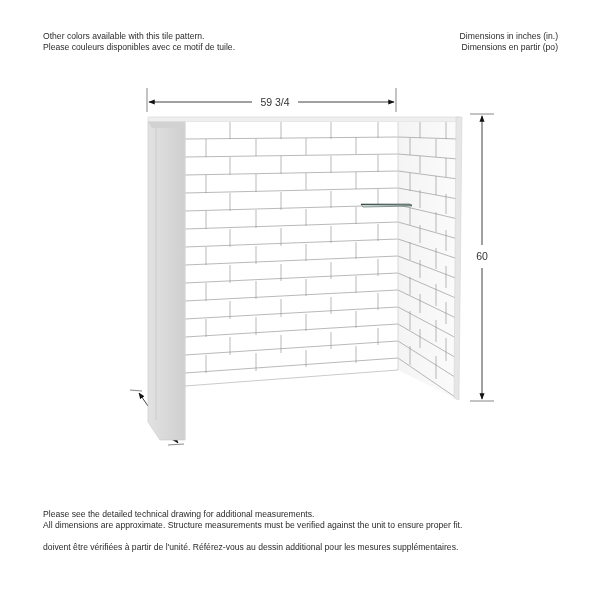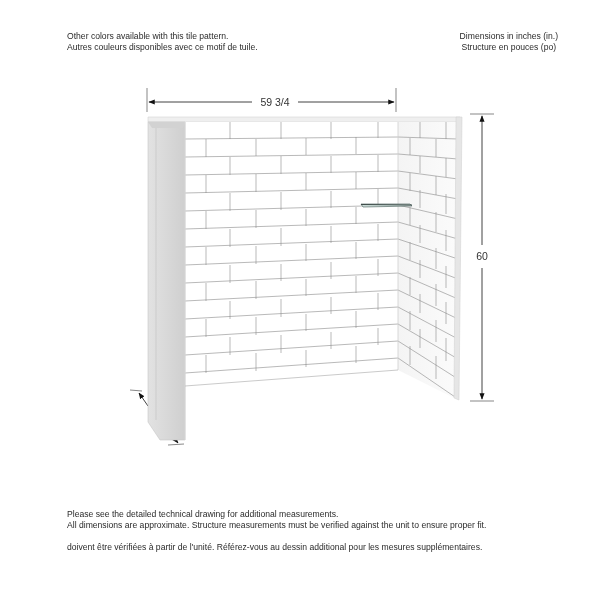--- a/index.html
+++ b/index.html
@@ -1,37 +1,37 @@
 <!DOCTYPE html>
 <html><head>
 <meta charset="utf-8">
 <style>
   html, body { margin: 0; padding: 0; background: #ffffff; }
   body { width: 600px; height: 600px; position: relative; overflow: hidden;
          font-family: "Liberation Sans", sans-serif; color: #222; }
   .note { position: absolute; font-size: 8.6px; line-height: 11px; color: #2a2a2a; }
   .note-tl { left: 43px; top: 31px; }
-  .note-tr { right: 42px; top: 31px; text-align: center; }
+  .note-tr { right: 42px; top: 31px; text-align: right; }
   .note-bottom-en { left: 43px; top: 509px; }
   .note-bottom-fr { left: 43px; top: 542px; }
-  .note div { white-space: nowrap; margin-left: 24px; }
+  .note div { white-space: nowrap; }
   svg.drawing { position: absolute; left: 0; top: 0; }
   .dim-label { font-family: "Liberation Sans", sans-serif; font-size: 10.5px; fill: #333; }
 </style>
 </head>
 <body>
 
 <div class="note note-tl">
   <div>Other colors available with this tile pattern.</div>
-  <div>Autres couleurs disponibles avec ce motif de tuile.</div>
+  <div>Please couleurs disponibles avec ce motif de tuile.</div>
 </div>
 
 <div class="note note-tr">
   <div>Dimensions in inches (in.)</div>
-  <div>Structure en pouces (po)</div>
+  <div>Dimensions en partir (po)</div>
 </div>
 
 <svg class="drawing" width="600" height="600" viewBox="0 0 600 600">
   <defs>
     <marker id="arr" viewBox="0 0 10 10" refX="9" refY="5" markerWidth="8" markerHeight="8" orient="auto-start-reverse">
       <path d="M0,1 L10,5 L0,9 z" fill="#111"></path>
     </marker>
     <linearGradient id="sideGrad" x1="0" x2="1" y1="0" y2="0">
       <stop offset="0" stop-color="#e2e2e2"></stop>
       <stop offset="1" stop-color="#cfcfcf"></stop>

